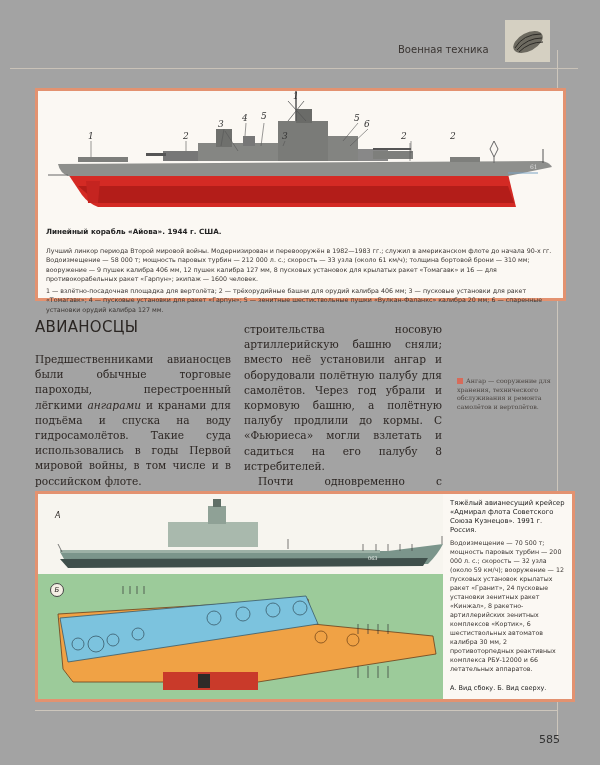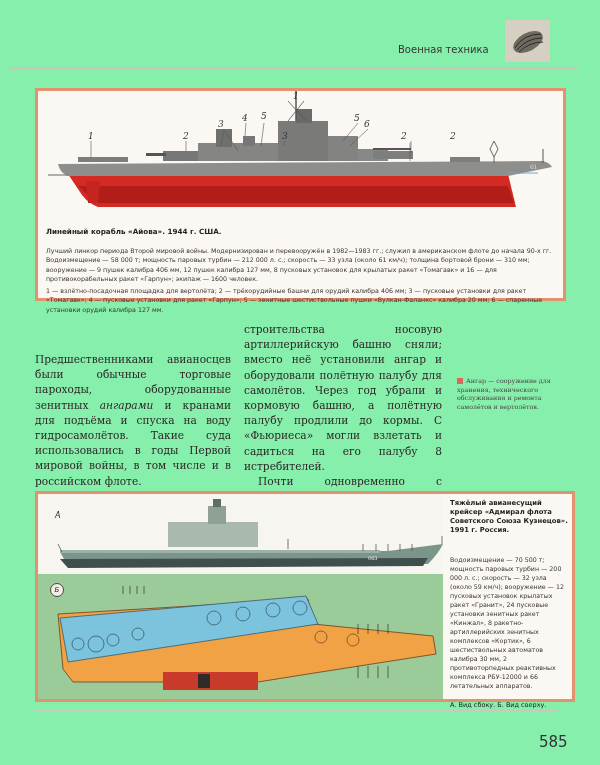--- a/index.html
+++ b/index.html
@@ -3,21 +3,21 @@
 <meta charset="utf-8">
 <style>
   * { box-sizing: border-box; margin: 0; padding: 0; }
   body {
     width: 600px; height: 765px; overflow: hidden;
     background: #f6f2ea;
     font-family: "DejaVu Serif", serif;
     color: #2a2522;
     position: relative;
   }
-  .page { position: absolute; inset: 0; background: #86efac; }
+  .page { position: absolute; inset: 0; background: #a3a3a3; }
   .header-rule { position: absolute; left: 10px; right: 22px; top: 68px; height: 1px; background: #c9c2b8; }
   .section-label {
     position: absolute; left: 398px; top: 44px; font-size: 10px;
     font-family: "DejaVu Sans", sans-serif; color: #3a3532;
   }
   .thumb {
     position: absolute; left: 505px; top: 20px; width: 45px; height: 42px;
     background: #d5d0c2; display: flex; align-items: center; justify-content: center;
   }
   .right-rule { position: absolute; left: 557px; top: 50px; width: 1px; height: 690px; background: #cdc6bc; }
@@ -59,25 +59,25 @@
   .carrier-panel { position: absolute; left: 0; top: 0; width: 405px; height: 205px; }
   .panel-a { position: absolute; left: 0; top: 0; width: 405px; height: 80px; background: #f7f5ef; }
   .panel-b { position: absolute; left: 0; top: 80px; width: 405px; height: 125px; background: #9ccb9a; }
   .label-a { position: absolute; left: 17px; top: 17px; font-size: 8px; font-style: italic; font-family: "DejaVu Sans", sans-serif; }
   .label-b {
     position: absolute; left: 12px; top: 9px; width: 14px; height: 14px; border-radius: 50%;
     background: #f4efe4; border: 1px solid #444; font-size: 7px; font-style: italic;
     display: flex; align-items: center; justify-content: center; font-family: "DejaVu Sans", sans-serif;
   }
   .caption-side { position: absolute; left: 412px; top: 5px; width: 120px; font-family: "DejaVu Sans", sans-serif; }
-  .caption-side .cs-title { font-size: 6.8px; font-weight: bold; line-height: 9px; color: #222; margin-bottom: 20px; }
+  .caption-side .cs-title { font-size: 6.8px; font-weight: normal; line-height: 9px; color: #222; margin-bottom: 3px; }
   .caption-side .cs-body { font-size: 6.3px; line-height: 9px; color: #3a3532; }
   .caption-side .cs-views { font-size: 6.5px; margin-top: 11px; color: #222; }
 
-  .page-number { position: absolute; left: 539px; top: 733px; font-size: 15px; font-family: "DejaVu Sans", sans-serif; color: #333; }
+  .page-number { position: absolute; left: 539px; top: 733px; font-size: 11px; font-family: "DejaVu Sans", sans-serif; color: #333; }
   .bottom-rule { position: absolute; left: 35px; top: 710px; width: 523px; height: 1px; background: #cdc6bc; }
   svg text { font-family: "DejaVu Serif", serif; }
 </style>
 </head>
 <body>
 
 <div class="page">
 
   <div class="section-label">Военная техника</div>
   <div class="thumb">
@@ -150,23 +150,24 @@
       </g>
       <text x="492" y="78" font-size="6" fill="#ddd">61</text>
     </svg>
     <div class="caption-top">
       <div class="caption-title">Линейный корабль «Айова». 1944 г. США.</div>
       <div class="caption-body">Лучший линкор периода Второй мировой войны. Модернизирован и перевооружён в 1982—1983 гг.; служил в американском флоте до начала 90-х гг. Водоизмещение — 58 000 т; мощность паровых турбин — 212 000 л. с.; скорость — 33 узла (около 61 км/ч); толщина бортовой брони — 310 мм; вооружение — 9 пушек калибра 406 мм, 12 пушек калибра 127 мм, 8 пусковых установок для крылатых ракет «Томагавк» и 16 — для противокорабельных ракет «Гарпун»; экипаж — 1600 человек.</div>
       <div class="caption-legend">1 — взлётно-посадочная площадка для вертолёта; 2 — трёхорудийные башни для орудий калибра 406 мм; 3 — пусковые установки для ракет «Томагавк»; 4 — пусковые установки для ракет «Гарпун»; 5 — зенитные шестиствольные пушки «Вулкан-Фаланкс» калибра 20 мм; 6 — спаренные установки орудий калибра 127 мм.</div>
     </div>
   </div>
 
+  <h2 class="article-heading">АВИАНОСЦЫ</h2>
 
   <div class="col col-left">
-    <p><span>Предшественниками авианосцев были обычные торговые пароходы, оборудованные зенитных </span><em>ангарами</em><span> и кранами для подъёма и спуска на воду гидросамолётов. Такие суда использовались в годы Первой мировой войны, в том числе и в российском флоте.</span></p>
+    <p><span>Предшественниками авианосцев были обычные торговые пароходы, перестроенный лёгкими </span><em>ангарами</em><span> и кранами для подъёма и спуска на воду гидросамолётов. Такие суда использовались в годы Первой мировой войны, в том числе и в российском флоте.</span></p>
     <p class="indent">Первым настоящим авианосцем стал английский «Фьюриес» (1917 г.). Этот корабль был заложен как лёгкий линейный крейсер, но уже в ходе</p>
   </div>
 
   <div class="col col-right">
     <p>строительства носовую артиллерийскую башню сняли; вместо неё установили ангар и оборудовали полётную палубу для самолётов. Через год убрали и кормовую башню, а полётную палубу продлили до кормы. С «Фьюриеса» могли взлетать и садиться на его палубу 8 истребителей.</p>
     <p class="indent">Почти одновременно с «Фьюриесом» в состав британского флота вошёл авианосец «Аргус», перестроенный из пассажирского лайнера. Он был почти вдвое меньше «Фьюриеса», но вместительные ангары и сплошная,</p>
   </div>
 
   <div class="gloss">
     <span class="gloss-marker"></span><span>Ангар — сооружение для хранения, технического обслуживания и ремонта самолётов и вертолётов.</span>

